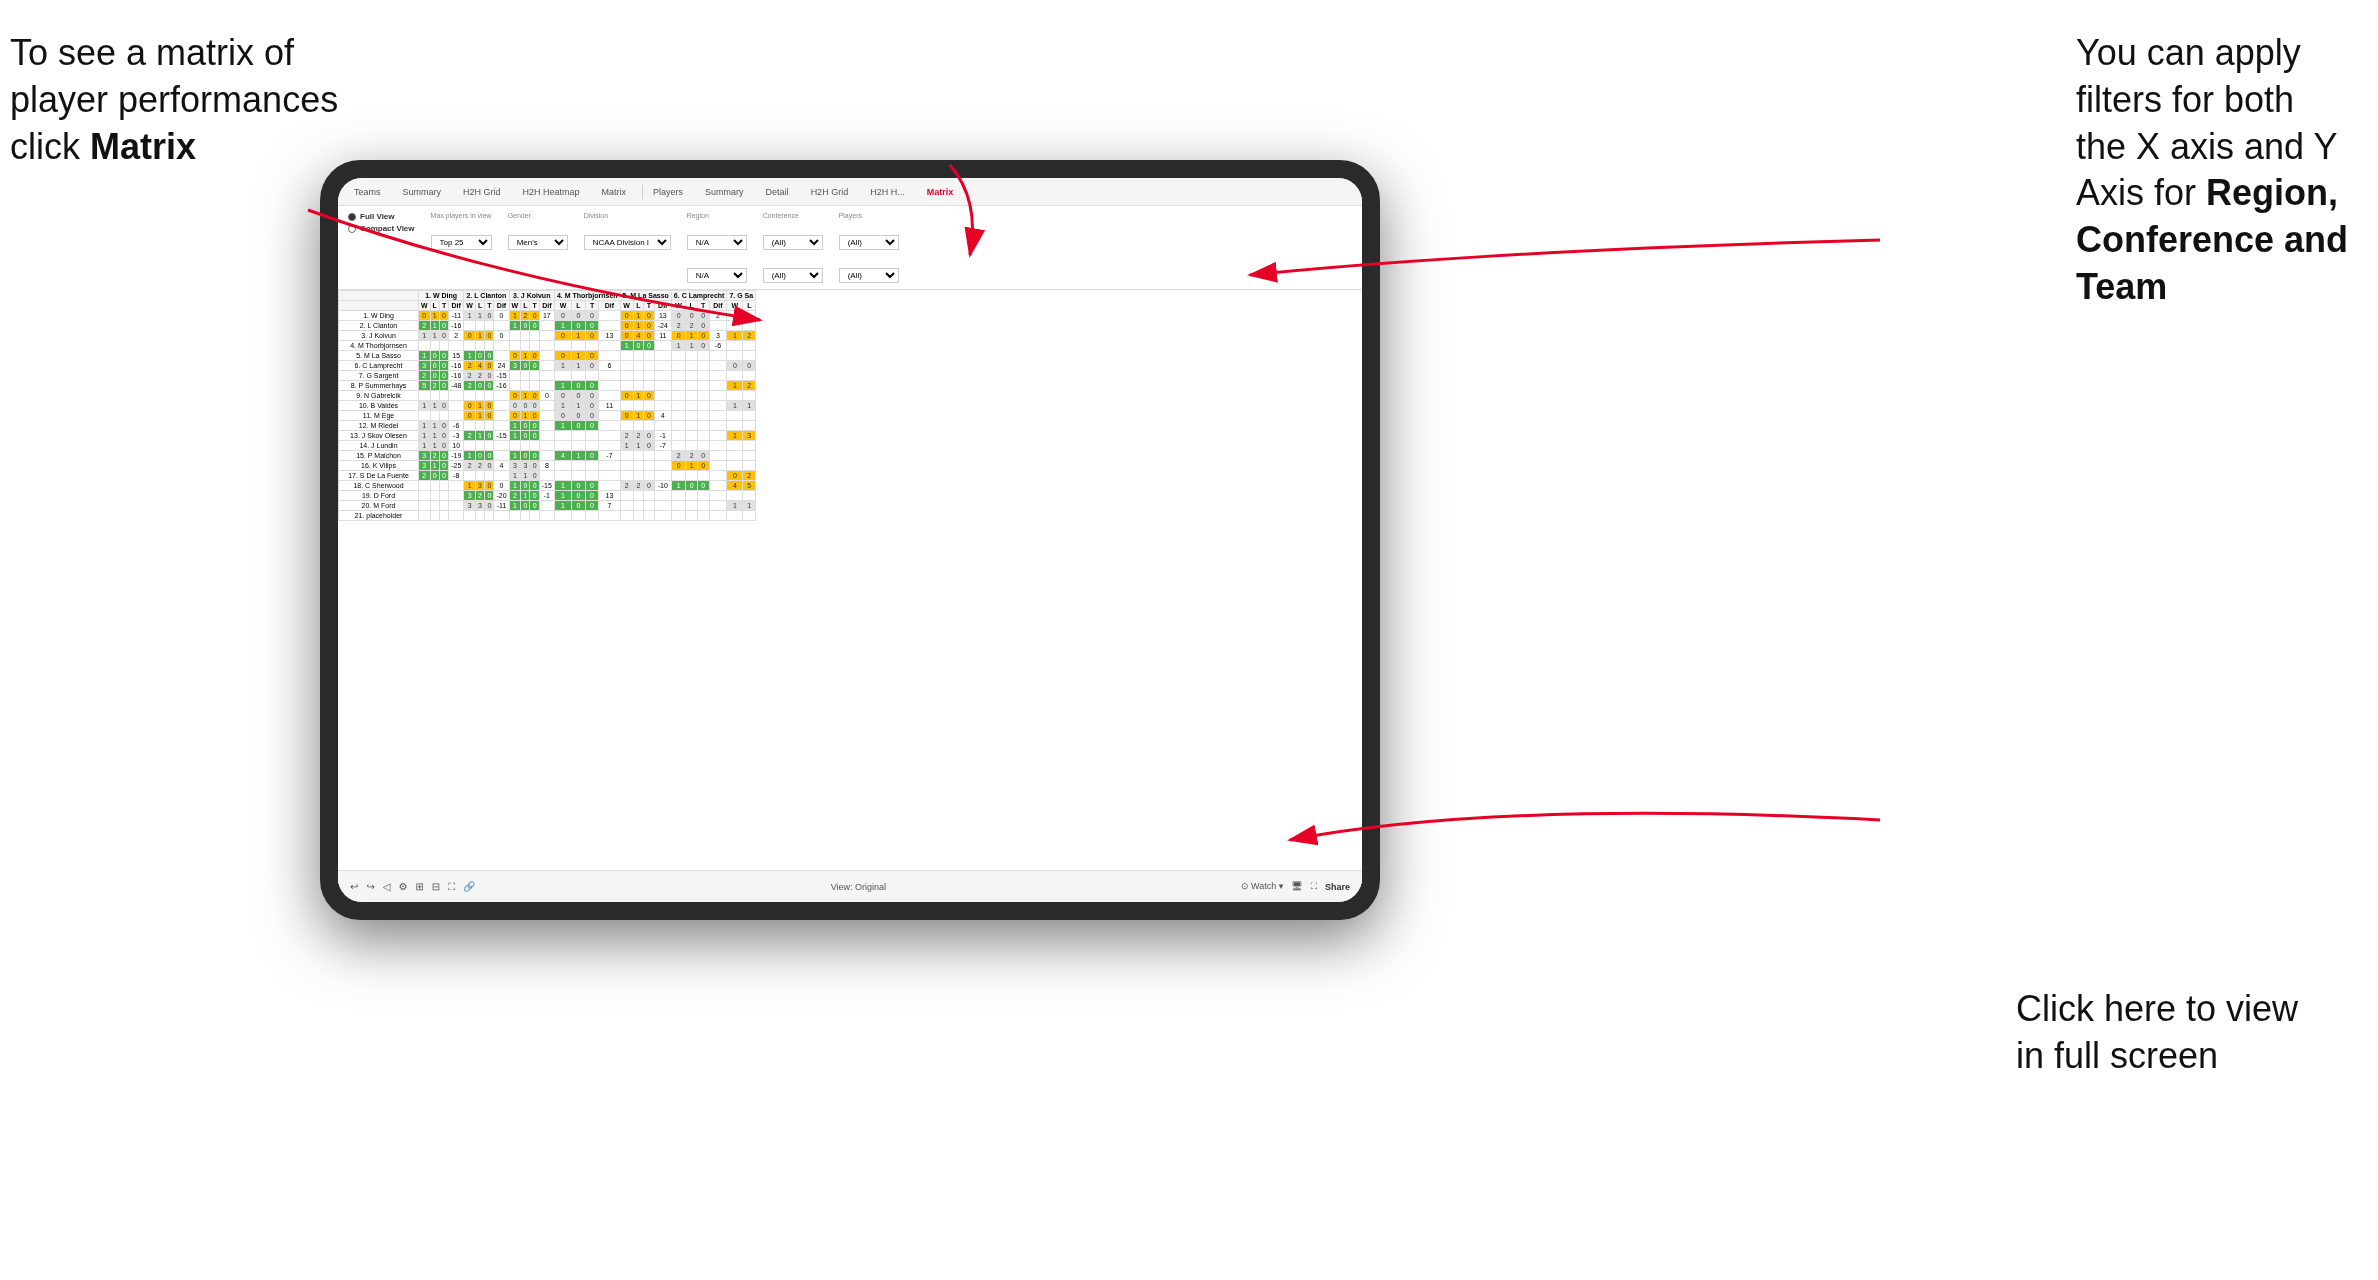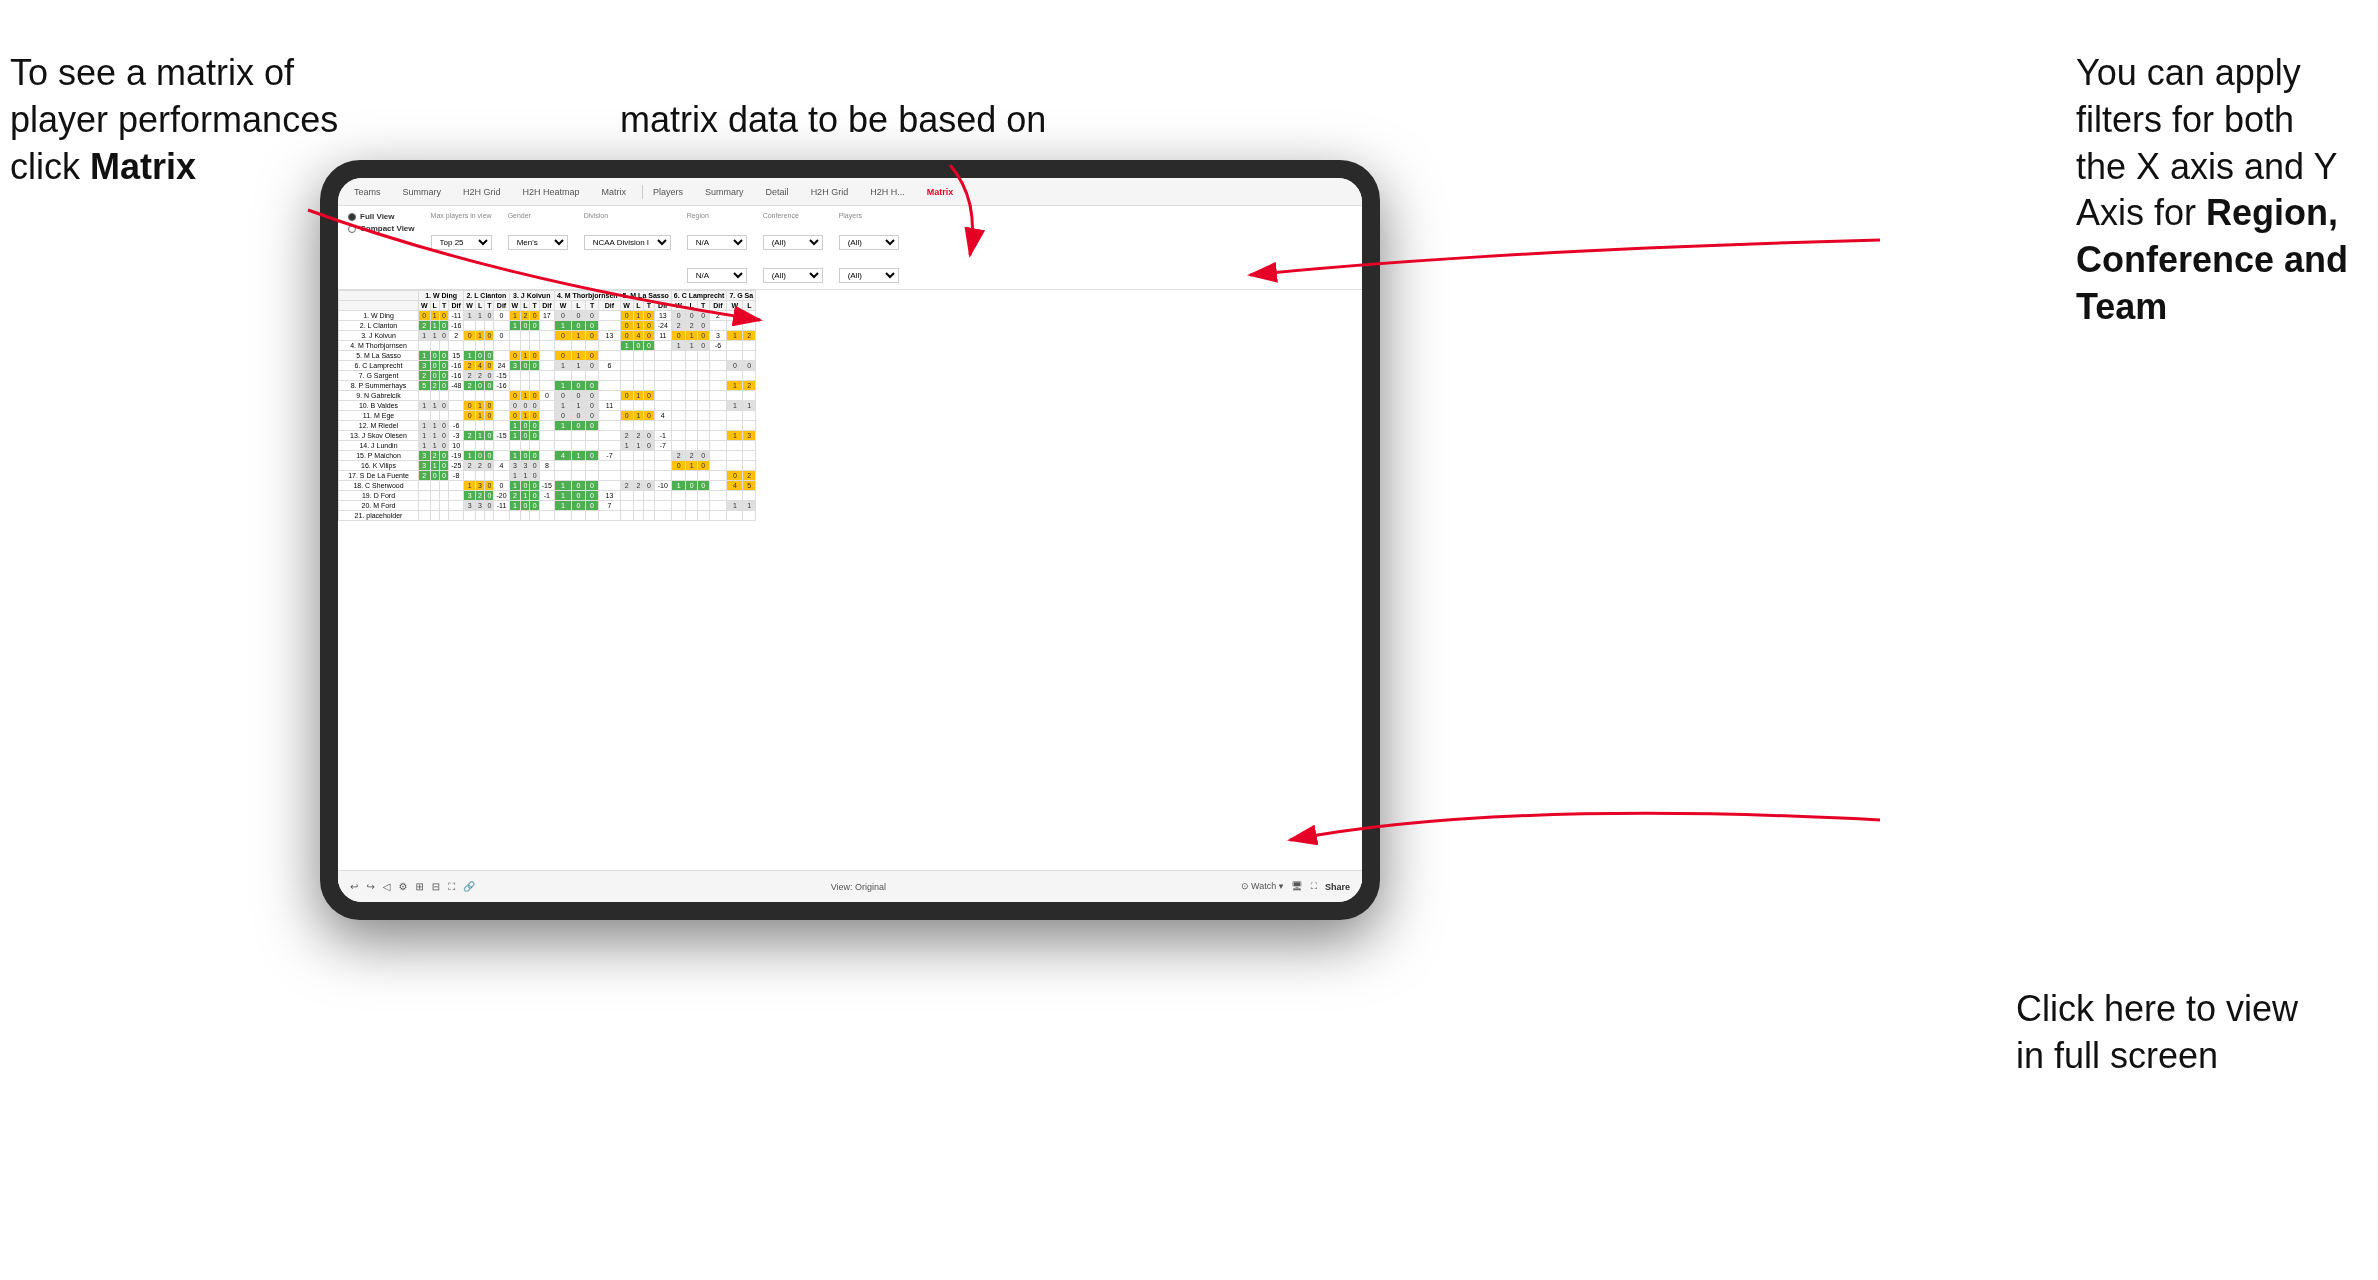--- a/index.html
+++ b/index.html
@@ -11,21 +11,20 @@
       position: relative;
       overflow: hidden;
     }
 
     
     .annotation {
       position: absolute;
       font-size: 36px;
       line-height: 1.3;
       color: #111111;
-      margin-top: 20px;
     }
 
     .annotation strong {
       font-weight: 900;
     }
 
     
     .tablet {
       position: absolute;
       left: 320px;
@@ -262,21 +261,20 @@
 <body>
 
 <div class="annotation" style="left: 10px; top: 30px;">
   <span>To see a matrix of</span><br>
   <span>player performances</span><br>
   <span>click </span><strong>Matrix</strong>
 </div>
 
 <div class="annotation" style="left: 620px; top: 30px; max-width: 600px;">
   <br>
-  <span>matrix data to be based on</span>
 </div>
 
 <div class="annotation" style="right: 30px; top: 30px; max-width: 340px;">
   <span>You  can apply</span><br>
   <span>filters for both</span><br>
   <span>the X axis and Y</span><br>
   <span>Axis for </span><strong>Region,</strong><br>
   <strong>Conference and</strong><br>
   <strong>Team</strong>
 </div>

